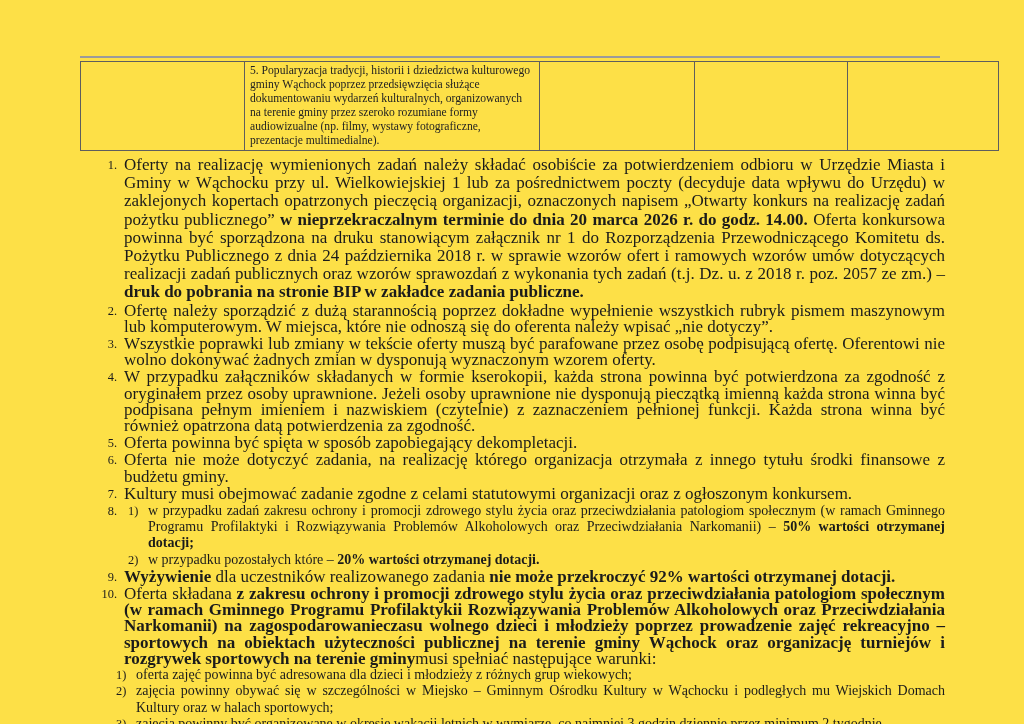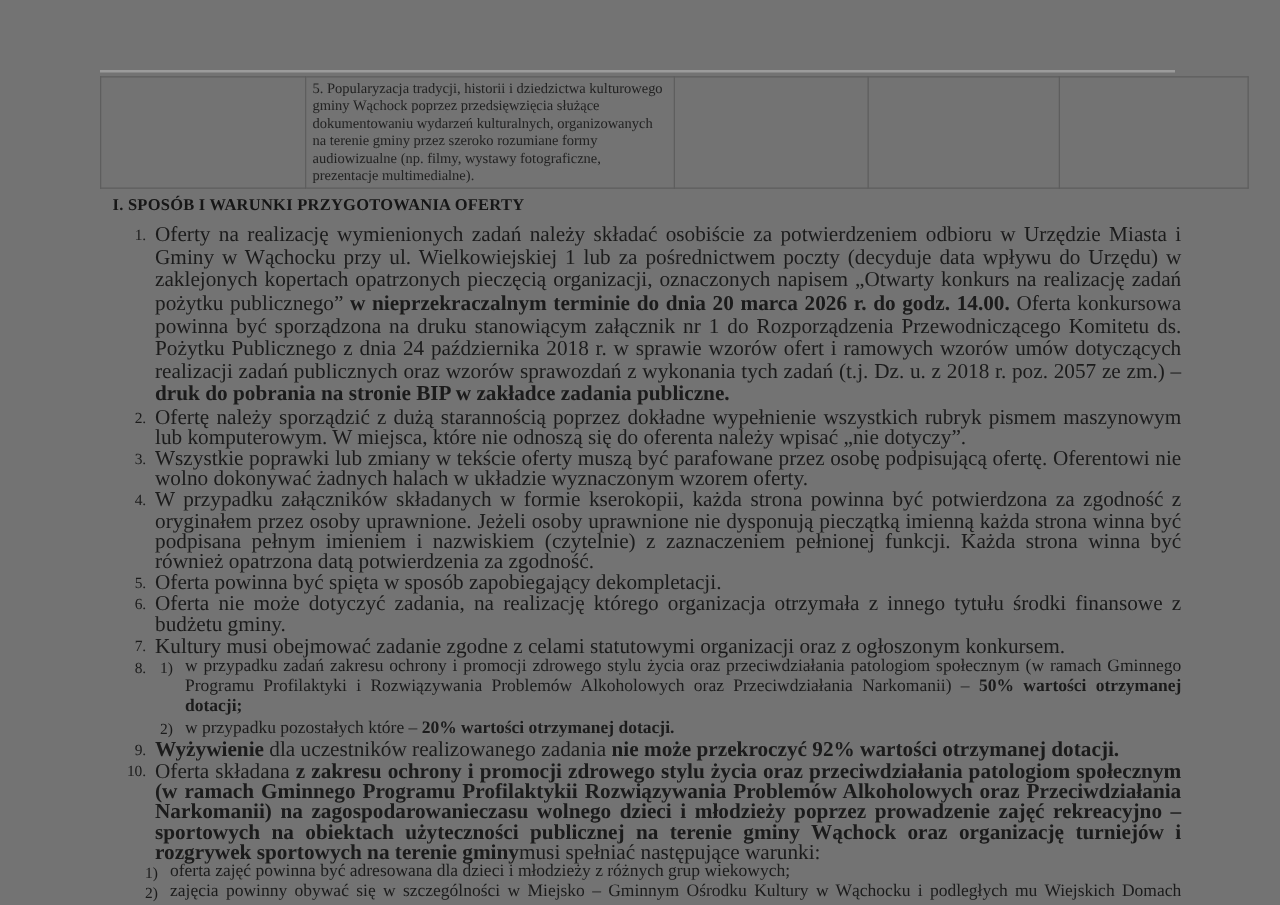--- a/index.html
+++ b/index.html
@@ -1,19 +1,19 @@
 <!DOCTYPE html>
 <html lang="pl"><head>
 <meta charset="utf-8">
 <style>
   html,body{margin:0;padding:0;background:#e8e8e8;}
   .page{
     position:relative;
     width:1024px;height:724px;
-    background:#737373;
+    background:#fde047;
     overflow:hidden;
     font-family:"Liberation Serif", serif;
     color:#1b1b1b;
   }
   
   .prev-row-line{
     position:absolute;left:80px;top:56px;width:860px;height:0;
     border-top:2px solid #9b9b9b;
   }
   .task-table{
@@ -85,40 +85,39 @@
           <div class="task-text">5. Popularyzacja tradycji, historii i dziedzictwa kulturowego gminy Wąchock poprzez przedsięwzięcia służące dokumentowaniu wydarzeń kulturalnych, organizowanych na terenie gminy przez szeroko rozumiane formy audiowizualne (np. filmy, wystawy fotograficzne, prezentacje multimedialne).</div>
         </td>
         <td class="c3"></td>
         <td class="c4"></td>
         <td class="c5"></td>
       </tr>
     </tbody>
   </table>
 
   <div class="content">
-    <h2 class="section-title">I. SPOSÓB I WARUNKI PRZYGOTOWANIA OFERTY</h2>
 
     <div class="item item-1">
       <div class="num">1.</div>
       <div class="body">
         <div class="txt"><span>Oferty na realizację wymienionych zadań należy składać osobiście za potwierdzeniem odbioru w Urzędzie Miasta i Gminy w Wąchocku przy ul. Wielkowiejskiej 1 lub za pośrednictwem poczty (decyduje data wpływu do Urzędu) w zaklejonych kopertach opatrzonych pieczęcią organizacji, oznaczonych napisem „Otwarty konkurs na realizację zadań pożytku publicznego” </span><span class="b">w nieprzekraczalnym terminie do dnia 20 marca 2026 r. do godz. 14.00.</span><span> Oferta konkursowa powinna być sporządzona na druku stanowiącym załącznik nr 1 do Rozporządzenia Przewodniczącego Komitetu ds. Pożytku Publicznego z dnia 24 października 2018 r. w sprawie wzorów ofert i ramowych wzorów umów dotyczących realizacji zadań publicznych oraz wzorów sprawozdań z wykonania tych zadań (t.j. Dz. u. z 2018 r. poz. 2057 ze zm.) – </span><span class="b">druk do pobrania na stronie BIP w zakładce zadania publiczne.</span></div>
       </div>
     </div>
 
     <div class="item">
       <div class="num">2.</div>
       <div class="body">
         <div class="txt"><span>Ofertę należy sporządzić z dużą starannością poprzez dokładne wypełnienie wszystkich rubryk pismem maszynowym lub komputerowym. W miejsca, które nie odnoszą się do oferenta należy wpisać „nie dotyczy”.</span></div>
       </div>
     </div>
 
     <div class="item">
       <div class="num">3.</div>
       <div class="body">
-        <div class="txt"><span>Wszystkie poprawki lub zmiany w tekście oferty muszą być parafowane przez osobę podpisującą ofertę. Oferentowi nie wolno dokonywać żadnych halach w układzie wyznaczonym wzorem oferty.</span></div>
+        <div class="txt"><span>Wszystkie poprawki lub zmiany w tekście oferty muszą być parafowane przez osobę podpisującą ofertę. Oferentowi nie wolno dokonywać żadnych zmian w dysponują wyznaczonym wzorem oferty.</span></div>
       </div>
     </div>
 
     <div class="item">
       <div class="num">4.</div>
       <div class="body">
         <div class="txt"><span>W przypadku załączników składanych w formie kserokopii, każda strona powinna być potwierdzona za zgodność z oryginałem przez osoby uprawnione. Jeżeli osoby uprawnione nie dysponują pieczątką imienną każda strona winna być podpisana pełnym imieniem i nazwiskiem (czytelnie) z zaznaczeniem pełnionej funkcji. Każda strona winna być również opatrzona datą potwierdzenia za zgodność.</span></div>
       </div>
     </div>
 

